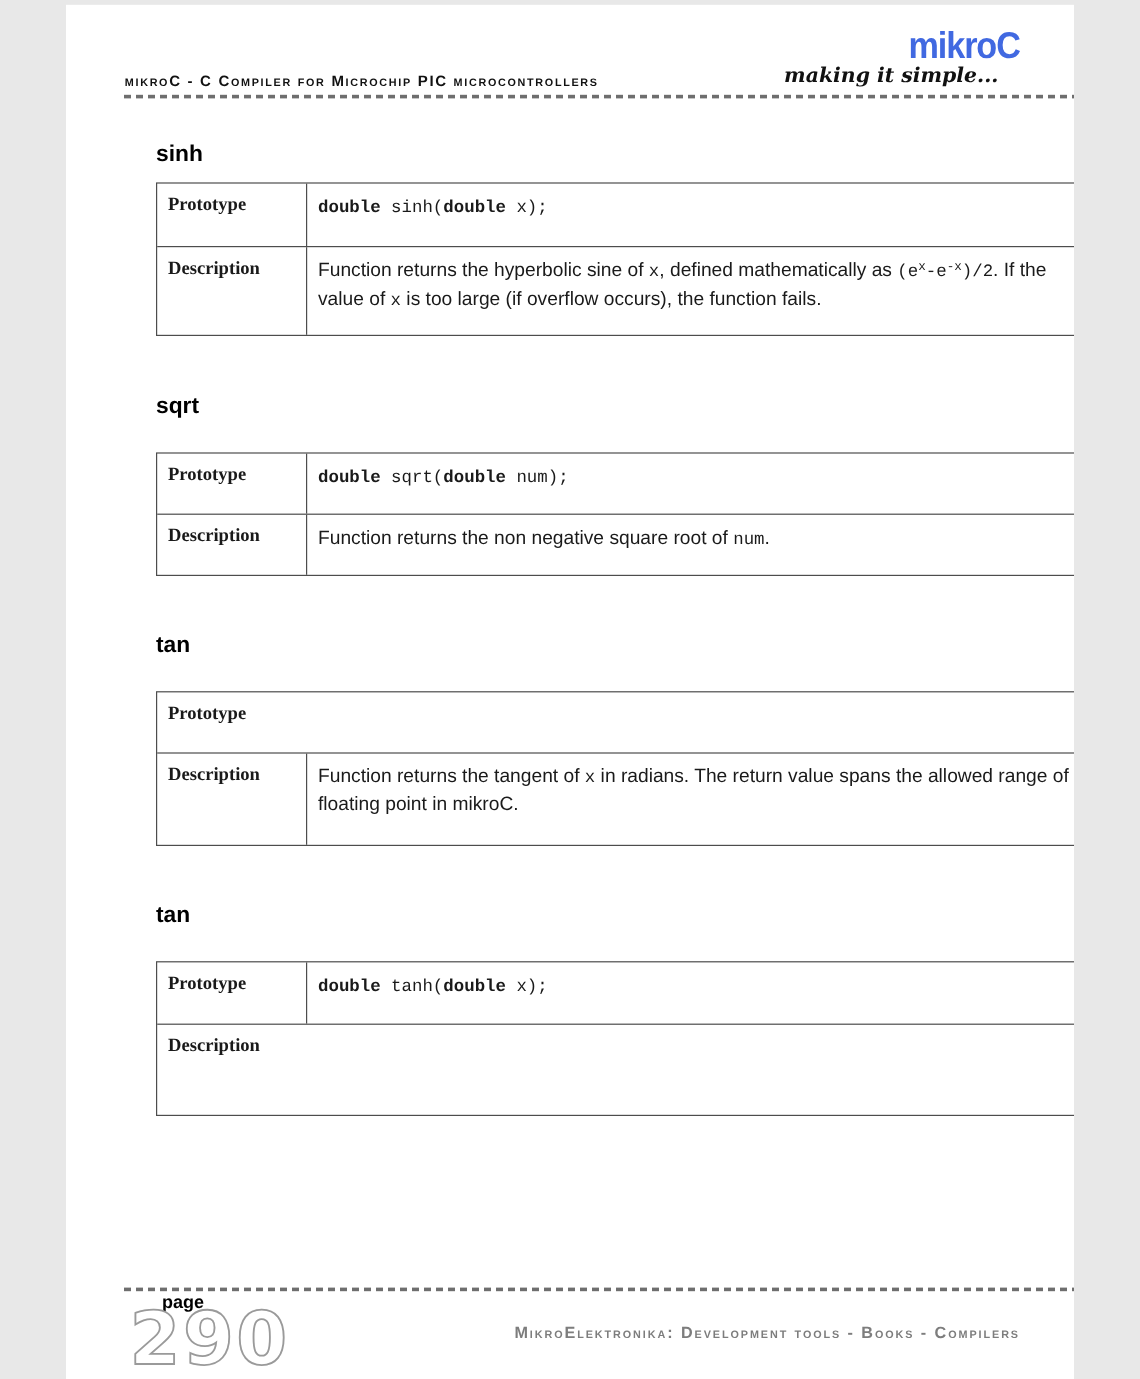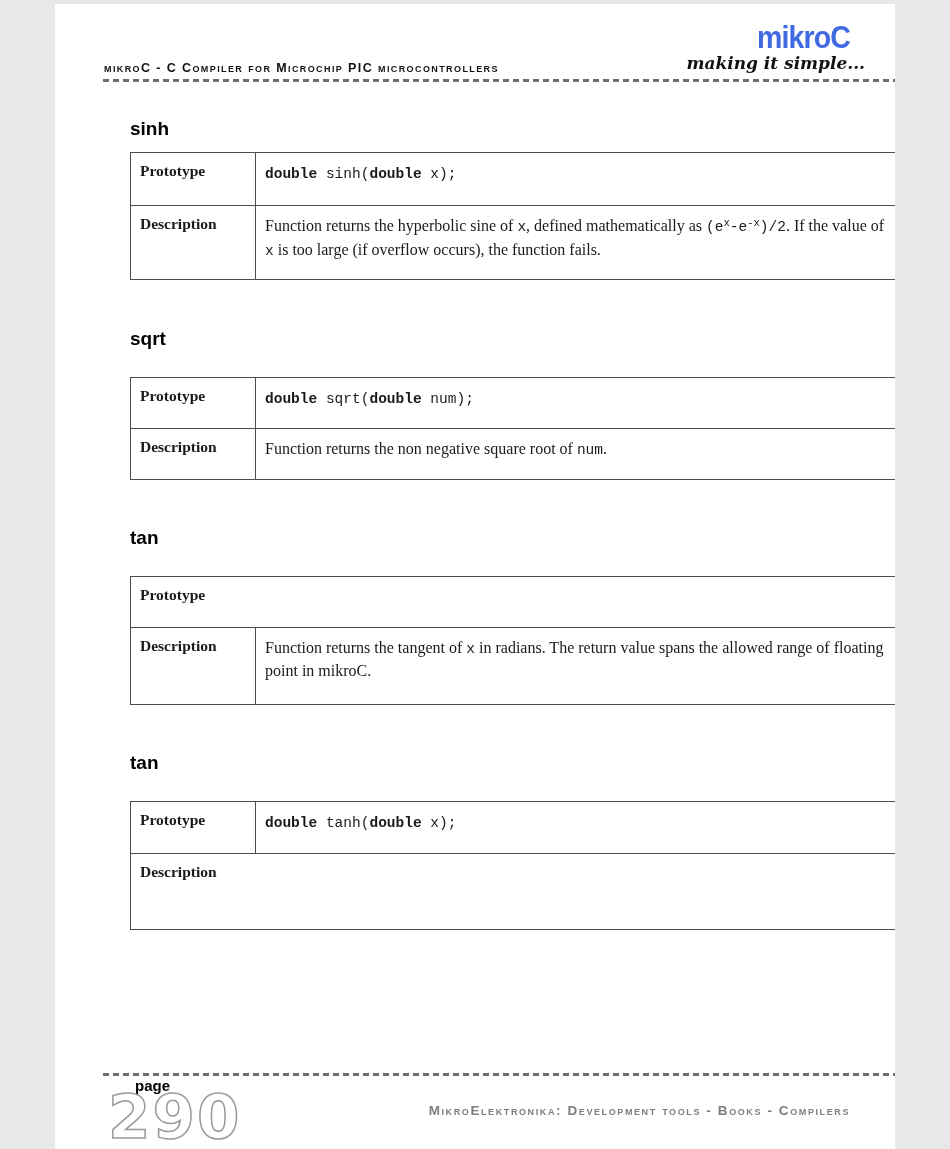--- a/index.html
+++ b/index.html
@@ -14,21 +14,21 @@
   }
 
   
   .logo {
     position: absolute; top: 16px; right: 45px;
     font-family: "Liberation Sans", sans-serif;
     font-weight: bold; font-size: 31px; letter-spacing: -1px;
     transform: scaleX(0.92); transform-origin: right;
   }
   .tagline {
-    position: absolute; top: 49px; right: 30px;
+    position: absolute; top: 49px; right: 63px;
     font-family: "DejaVu Serif", serif;
     font-style: italic; font-weight: bold; font-size: 17px;
     color: #111;
   }
   .header-title {
     position: absolute; top: 57px; left: 49px;
     font-family: "Liberation Sans", sans-serif;
     font-weight: bold; font-size: 12.5px;
     font-variant: small-caps; letter-spacing: 1.4px;
     color: #111;
@@ -56,21 +56,21 @@
   .row + .row { border-top: 1px solid #4d4d4d; }
   .cell { padding: 9px 10px 0 9px; box-sizing: border-box; }
   .cell.value { border-left: 1px solid #4d4d4d; padding-right: 12px; }
   .cell.label {
     font-weight: bold; font-size: 15.5px;
     font-family: "Liberation Serif", serif;
   }
   .cell.value { font-size: 16px; line-height: 22px; }
 
   
-  .seg-t  { font-family: Liberation Serif, serif; }
+  .seg-t  { font-family: Liberation Sans, sans-serif; }
   .seg-m  { font-family: "Liberation Mono", monospace; font-size: 14.5px; }
   .seg-mb { font-family: "Liberation Mono", monospace; font-size: 14.5px; font-weight: bold; }
   .seg-msup { font-family: "Liberation Mono", monospace; font-size: 10.5px;
               position: relative; top: -0.45em; }
 
   
   .page-label {
     position: absolute; left: 80px; top: 1073px;
     font-family: "Liberation Sans", sans-serif;
     font-weight: bold; font-size: 15px; color: #000;

